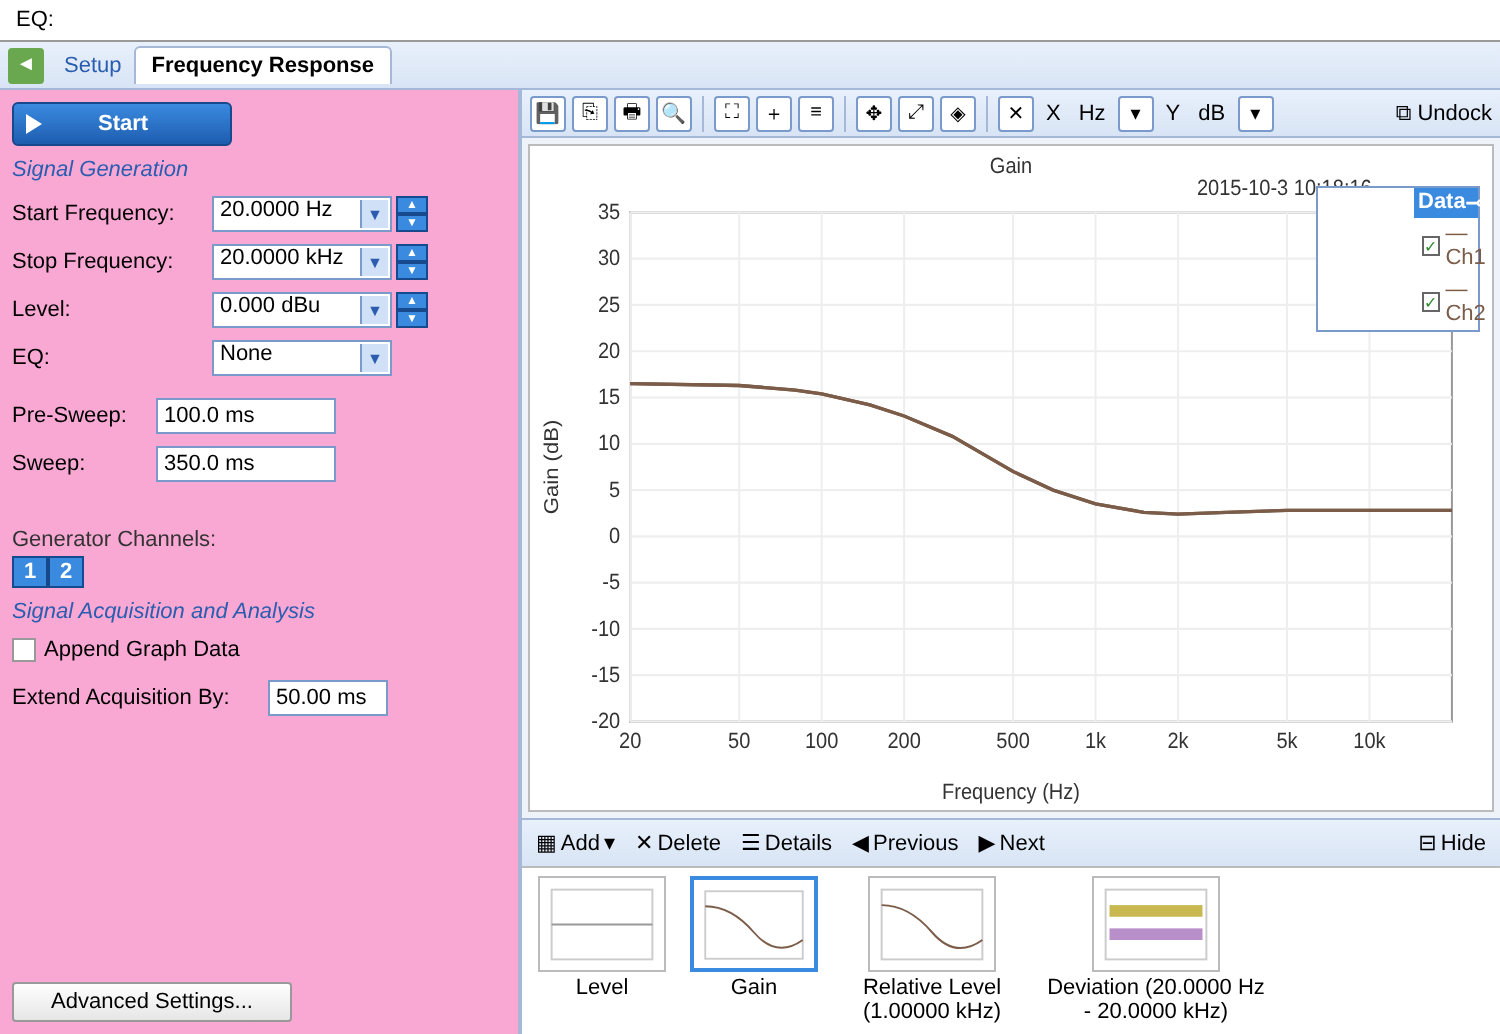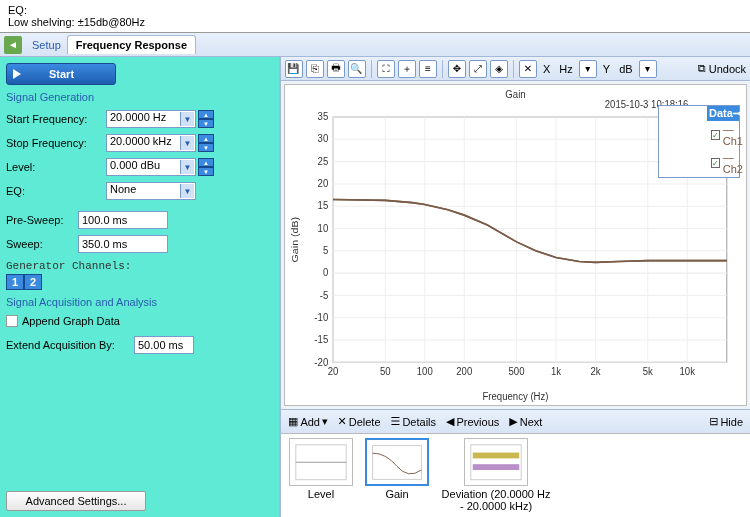--- a/index.html
+++ b/index.html
@@ -4,24 +4,24 @@
 <style>
 * { box-sizing: border-box; margin: 0; padding: 0; font-family: Tahoma, Arial, sans-serif; font-size: 11px; }
 body { background: #fff; width: 750px; height: 517px; overflow: hidden; display: flex; flex-direction: column; }
 .spec-header { padding: 4px 8px; font-family: monospace; font-size: 13px; }
 .app { flex: 1; display: flex; flex-direction: column; border-top: 1px solid #999; }
 .nav-bar { background: linear-gradient(#e8f0fb, #d8e4f5); border-bottom: 1px solid #a5b8d8; height: 24px; display: flex; align-items: center; padding: 0 4px; }
 .nav-arrow { width: 18px; height: 18px; background: #6aa84f; border-radius: 2px; color: #fff; display: flex; align-items: center; justify-content: center; font-size: 10px; margin-right: 4px; cursor: pointer; }
 .nav-link { color: #2a5db0; margin: 0 6px; cursor: pointer; }
 .nav-tab { font-weight: bold; padding: 3px 8px; background: #fff; border: 1px solid #a5b8d8; border-bottom: none; border-radius: 3px 3px 0 0; }
 .main { flex: 1; display: flex; }
-.sidebar { width: 280px; background: #5eead4; border-right: 1px solid #a5b8d8; padding: 6px; display: flex; flex-direction: column; }
+.sidebar { width: 260px; background: #f9a8d4; border-right: 1px solid #a5b8d8; padding: 6px; display: flex; flex-direction: column; }
 .start-btn { background: linear-gradient(#3a8ae0,#1e5db0); color: #fff; font-weight: bold; border: 1px solid #174a8c; border-radius: 3px; height: 22px; width: 110px; display: flex; align-items: center; cursor: pointer; padding: 0 6px; gap: 28px; }
 .play-icon { width: 0; height: 0; border-top: 5px solid transparent; border-bottom: 5px solid transparent; border-left: 8px solid #fff; display: inline-block; }
-.section-hdr { color: #2a5db0; margin: 6px 0 4px; }
+.section-hdr { color: #2a5db0; margin: 6px 0 4px; font-style: italic; }
 .field-row { display: flex; align-items: center; margin: 3px 0; }
 .field-lbl { width: 100px; }
 .field-input { width: 90px; height: 18px; border: 1px solid #7a9acb; background: #fff; padding: 0 3px; }
 .field-combo { width: 90px; height: 18px; border: 1px solid #7a9acb; background: #fff; padding: 0 3px; position: relative; }
 .combo-arrow { position: absolute; right: 1px; top: 1px; width: 14px; height: 14px; background: #cfe0f7; border-left: 1px solid #7a9acb; display: flex; align-items: center; justify-content: center; font-size: 8px; color: #2a5db0; }
 .spinner { width: 16px; height: 18px; margin-left: 2px; display: flex; flex-direction: column; }
 .spin-btn { flex: 1; background: #3a8ae0; border: 1px solid #174a8c; display: flex; align-items: center; justify-content: center; font-size: 6px; color: #fff; cursor: pointer; }
 .small-btn { height: 18px; padding: 0 8px; border: 1px solid #999; background: linear-gradient(#fefefe,#e6e6e6); border-radius: 2px; cursor: pointer; }
 .gen-ch { display: flex; gap: 0; margin-top: 2px; }
 .gen-ch span { width: 18px; height: 16px; background: #3a8ae0; color: #fff; border: 1px solid #174a8c; display: flex; align-items: center; justify-content: center; font-weight: bold; cursor: pointer; }
@@ -46,21 +46,20 @@
 .thumb { display: flex; flex-direction: column; align-items: center; gap: 2px; cursor: pointer; }
 .thumb-img { width: 64px; height: 48px; border: 1px solid #bbb; background: #fff; position: relative; }
 .thumb.sel .thumb-img { border: 2px solid #3a8ae0; }
 svg text { font-size: 10px; fill: #333; }
 </style>
 </head>
 <body>
 
 <div class="spec-header">
   <div>EQ:</div>
-  <div>Low shelving:    ±15db@80Hz</div>
 </div>
 
 <div class="app">
 <div class="nav-bar">
   <div class="nav-arrow">◄</div>
   <span class="nav-link">Setup</span>
   <span class="nav-tab">Frequency Response</span>
 </div>
 
 <div class="main">
@@ -100,21 +99,21 @@
     <div class="field-combo"><span>None</span><span class="combo-arrow">▼</span></div>
   </div>
   <div class="field-row" style="margin-top:8px;">
     <span class="field-lbl" style="width:72px;">Pre-Sweep:</span>
     <input class="field-input" value="100.0 ms" style="">
   </div>
   <div class="field-row">
     <span class="field-lbl" style="width:72px;">Sweep:</span>
     <input class="field-input" value="350.0 ms" style="">
   </div>
-  <div style="color:#333;margin-top:4px;font-family:Liberation Mono, monospace;">Generator Channels:</div>
+  <div style="color:#333;margin-top:20px;">Generator Channels:</div>
   <div class="gen-ch">
     <span>1</span>
     <span>2</span>
   </div>
 
   <div class="section-hdr">Signal Acquisition and Analysis</div>
   <div class="cb-row">
     <div class="cb"></div>
     <span>Append Graph Data</span>
   </div>
@@ -262,20 +261,27 @@
     <div class="thumb sel">
             <div class="thumb-img"><svg viewBox="0 0 64 48">
                 <rect x="6" y="6" width="52" height="36" fill="none" stroke="#ccc"></rect>
                 <path d="M6 14 Q20 14 32 28 T58 32" fill="none" stroke="#7b5c48"></path>
               </svg></div>
             <span>Gain</span>
           </div>
     <div class="thumb">
             <div class="thumb-img"><svg viewBox="0 0 64 48">
                 <rect x="6" y="6" width="52" height="36" fill="none" stroke="#ccc"></rect>
+                <path d="M6 14 Q20 14 32 28 T58 32" fill="none" stroke="#7b5c48"></path>
+              </svg></div>
+            <span style="text-align:center;max-width:90px;">Relative Level (1.00000 kHz)</span>
+          </div>
+    <div class="thumb">
+            <div class="thumb-img"><svg viewBox="0 0 64 48">
+                <rect x="6" y="6" width="52" height="36" fill="none" stroke="#ccc"></rect>
                 <rect x="8" y="14" width="48" height="6" fill="#c9b84f"></rect>
                 <rect x="8" y="26" width="48" height="6" fill="#b88fc9"></rect>
               </svg></div>
             <span style="text-align:center;max-width:110px;">Deviation (20.0000 Hz - 20.0000 kHz)</span>
           </div>
   </div>
 </div>
 </div>
 </div>
 

